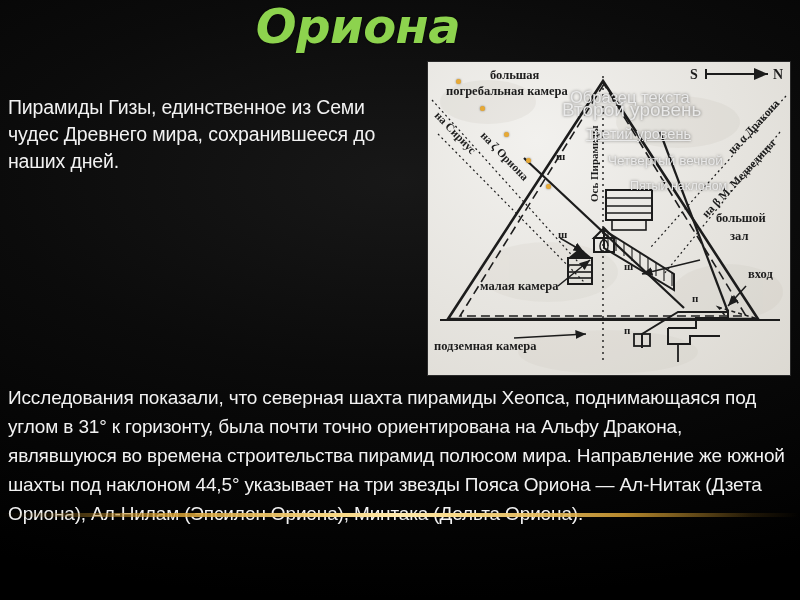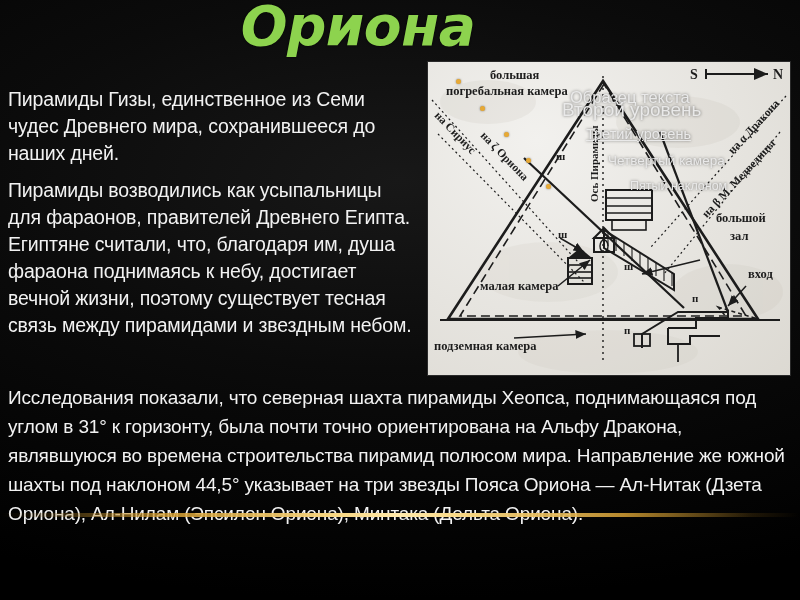--- a/index.html
+++ b/index.html
@@ -22,37 +22,37 @@
   
   #slide-title {
     position: absolute;
     left: 0;
     top: 0px;
     width: 716px;
     text-align: center;
     font-family: "DejaVu Sans", sans-serif;
     font-style: italic;
     font-weight: bold;
-    font-size: 55px;
+    font-size: 48px;
     line-height: 52px;
     letter-spacing: -0.5px;
     color: #8dd34e;
     text-shadow: 0 0 2px rgba(0,0,0,0.9);
     white-space: nowrap;
   }
 
   
   #left-column {
     position: absolute;
     left: 8px;
     top: 82px;
     width: 408px;
   }
   .body-para {
-    margin: 4px 0 10px 0;
+    margin: 12px 0 10px 0;
     font-size: 19.5px;
     line-height: 27px;
     color: #f2f2f2;
     text-align: left;
     letter-spacing: -0.15px;
   }
 
   
   #bottom-block {
     position: absolute;
@@ -144,21 +144,20 @@
 </style>
 </head>
 <body>
 
 <div id="slide">
 
   <div id="slide-title">Ориона</div>
 
   <div id="left-column">
     <p class="body-para">Пирамиды Гизы, единственное из Семи чудес Древнего мира, сохранившееся до наших дней.</p>
-    <p class="body-para">Пирамиды возводились как усыпальницы для фараонов, правителей Древнего Египта. Египтяне считали, что, благодаря им, душа фараона поднимаясь к небу, достигает вечной жизни, поэтому существует тесная связь между пирамидами и звездным небом.</p>
   </div>
 
   <div id="diagram">
     <svg width="362" height="313" viewBox="0 0 362 313" xmlns="http://www.w3.org/2000/svg">
       <defs>
         <marker id="arr" markerWidth="8" markerHeight="8" refX="7" refY="3" orient="auto">
           <path d="M0,0 L7,3 L0,6 z" fill="#1c1c1c"></path>
         </marker>
       </defs>
 
@@ -290,21 +289,21 @@
     <span class="ph-bullet b1"></span>
     <div class="ph-line ph1">Образец текста</div>
 
     <span class="ph-bullet b2"></span>
     <div class="ph-line ph2">Второй уровень</div>
 
     <span class="ph-bullet b3"></span>
     <div class="ph-line ph3">Третий уровень</div>
 
     <span class="ph-bullet b4"></span>
-    <div class="ph-line ph4">Четвертый камера</div>
+    <div class="ph-line ph4">Четвертый вечной</div>
 
     <span class="ph-bullet b5"></span>
     <div class="ph-line ph5">Пятый наклоном</div>
   </div>
 
   <div id="bottom-block">
     <p class="body-para">Исследования показали, что северная шахта пирамиды Хеопса, поднимающаяся под углом в 31° к горизонту, была почти точно ориентирована на Альфу Дракона, являвшуюся во времена строительства пирамид полюсом мира. Направление же южной шахты под наклоном 44,5° указывает на три звезды Пояса Ориона — Ал-Нитак (Дзета Ориона), Ал-Нилам (Эпсилон Ориона), Минтака (Дельта Ориона).</p>
   </div>
 
   <div id="gold-rule"></div>

